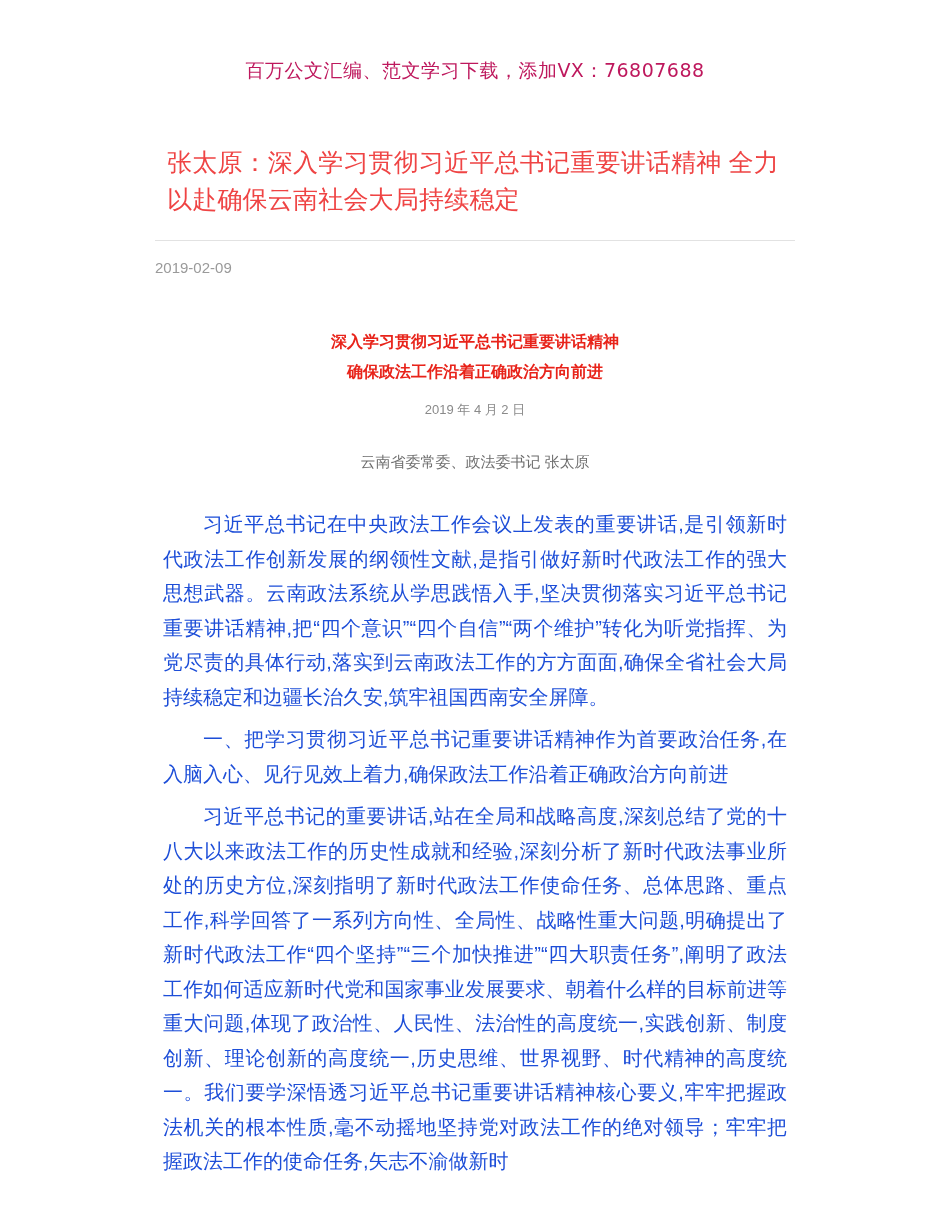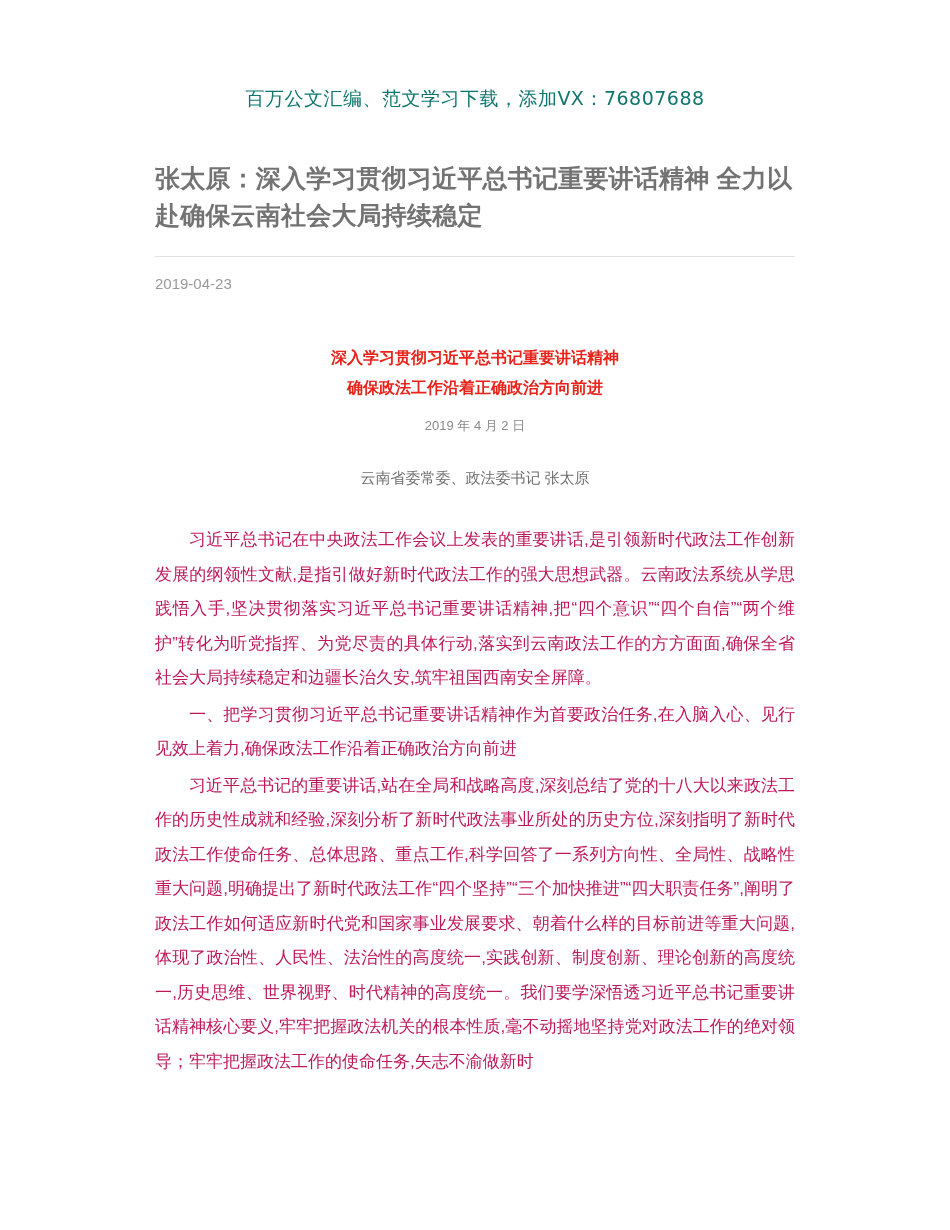--- a/index.html
+++ b/index.html
@@ -15,38 +15,38 @@
     overflow: hidden;
   }
   .page {
     width: 950px;
     height: 1230px;
     position: relative;
     box-sizing: border-box;
   }
   .promo-banner {
     text-align: center;
-    color: #0f766e;
+    color: #be185d;
     font-size: 19px;
     letter-spacing: 0.5px;
-    padding-top: 86px;
+    padding-top: 58px;
     font-family: "DejaVu Sans", sans-serif;
     white-space: nowrap;
   }
   .content-wrap {
     width: 640px;
     margin: 0 auto;
     padding-top: 48px;
   }
   .article-title {
     font-size: 25px;
     line-height: 37px;
-    color: #737373;
-    font-weight: bold;
-    margin: 0;
+    color: #ef4444;
+    font-weight: normal;
+    margin: 12px;
     letter-spacing: 0.2px;
   }
   .title-divider {
     border: 0;
     border-top: 1px solid #e2e2e2;
     margin: 22px 0 0 0;
   }
   .byline {
     padding-top: 16px;
     color: #9a9a9a;
@@ -75,26 +75,26 @@
     margin-top: 8px;
   }
   .doc-signature {
     text-align: center;
     color: #6d6d6d;
     font-size: 15px;
     line-height: 30px;
     margin-top: 22px;
   }
   .para {
-    font-size: 17px;
+    font-size: 20px;
     line-height: 34.5px;
     text-align: justify;
     text-justify: inter-ideograph;
-    margin: 0;
-    color: #be185d;
+    margin: 8px;
+    color: #1d4ed8;
   }
   .para.first { margin-top: 30px; }
   .para.indent { text-indent: 2em; }
   .para.section-head {
     font-weight: normal;
     text-indent: 2em;
     margin-top: 2px;
   }
   .para.body-2 { margin-top: 2px; }
 </style>
@@ -105,21 +105,21 @@
 
   <div class="promo-banner">百万公文汇编、范文学习下载，添加VX：76807688</div>
 
   <div class="content-wrap">
 
     <h1 class="article-title">张太原：深入学习贯彻习近平总书记重要讲话精神 全力以赴确保云南社会大局持续稳定</h1>
 
     <hr class="title-divider">
 
     <div class="byline">
-      <span class="date">2019-04-23</span>
+      <span class="date">2019-02-09</span>
     </div>
 
     <div class="doc-body">
 
       <div class="doc-heading">深入学习贯彻习近平总书记重要讲话精神</div>
       <div class="doc-heading">确保政法工作沿着正确政治方向前进</div>
 
       <div class="doc-date">2019 年 4 月 2 日</div>
 
       <div class="doc-signature">云南省委常委、政法委书记  张太原</div>

